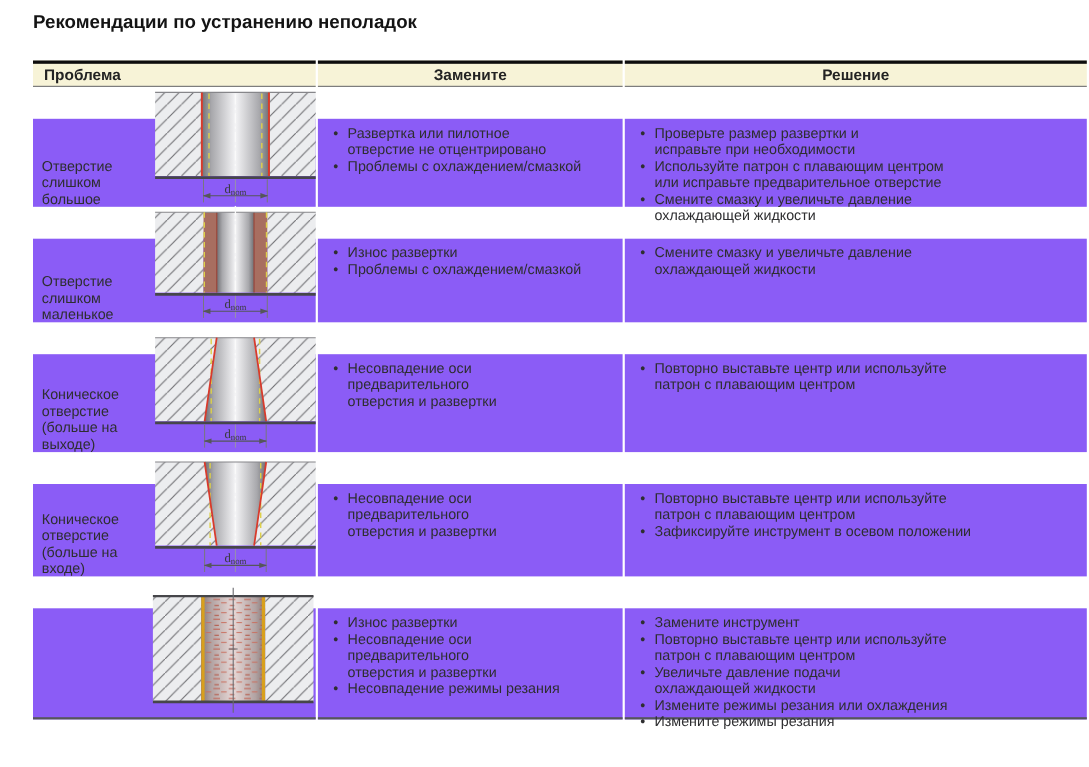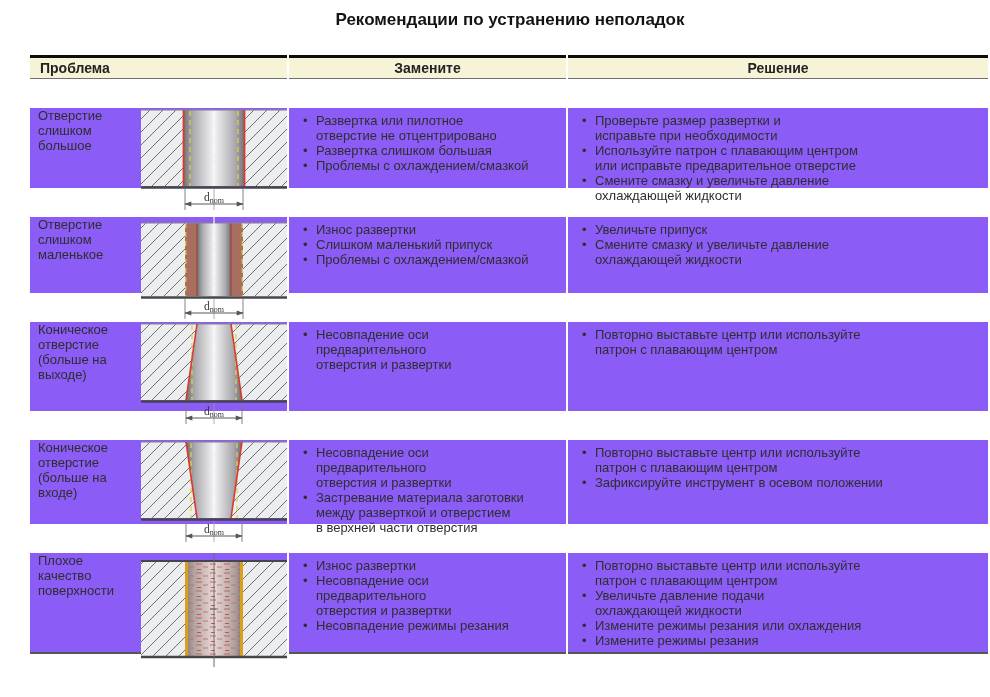--- a/index.html
+++ b/index.html
@@ -1,29 +1,29 @@
 <!DOCTYPE html>
 <html><head>
 <meta charset="utf-8">
 <style>
   html,body{margin:0;padding:0;background:#ffffff;}
   .page{position:relative;width:990px;height:697px;background:#ffffff;overflow:hidden;
         font-family:"Liberation Sans", sans-serif;color:#2e2e30;}
-  .page-title{margin:10px 0 0 30px;font-size:17px;font-weight:bold;color:#141414;text-align:center;}
+  .page-title{margin:10px 0 0 30px;font-size:17px;font-weight:bold;color:#141414;}
   .trouble-table{margin:25px 0 0 30px;width:806px;display:grid;
         grid-template-columns:257px 277px 420px;
         grid-template-rows:24px 107px 103px 116px 111px 128px;
         column-gap:2px;row-gap:2px;background:#ffffff;}
   .th{background:#f7f3d7;border-top:3px solid #0d0d0d;border-bottom:1.5px solid #6f7073;
       font-size:14px;font-weight:bold;color:#232323;display:flex;align-items:center;}
   .th.first{padding-left:10px;justify-content:flex-start;}
   .th.center{justify-content:center;}
   .td{background:#8b5cf6;font-size:13px;line-height:15px;margin-top:27px;}
   .td.lastrow{border-bottom:2.5px solid #55565a;}
-  .problem-cell{display:flex;align-items:flex-start;}
+  .problem-cell{display:flex;align-items:flex-end;}
   .problem-label{width:101px;padding-left:8px;white-space:pre-line;flex:0 0 auto;}
   .diagram{flex:0 0 auto;margin-left:auto;display:block;}
   .blist{list-style:none;margin:0;padding:5px 4px 0 14px;}
   .blist li{position:relative;padding-left:13px;margin:0;white-space:pre-line;}
   .blist li::before{content:"\2022";position:absolute;left:0;top:0;}
   .dim-text{font-family:"Liberation Serif", serif;font-size:11.5px;fill:#3a3a3e;}
   .dim-sub{font-size:8px;}
 </style>
 </head>
 <body>
@@ -81,21 +81,20 @@
         <line x1="104" y1="81" x2="104" y2="102" stroke="#77777b" stroke-width="0.9"></line>
         <line x1="75" y1="81" x2="75" y2="102" stroke="#9a9a9e" stroke-width="0.8"></line>
         <line x1="46" y1="96" x2="104" y2="96" stroke="#55565a" stroke-width="1" marker-start="url(#dimArr)" marker-end="url(#dimArr)"></line>
         <text class="dim-text" x="75" y="93" text-anchor="middle"><tspan>d</tspan><tspan class="dim-sub" dy="2">nom</tspan></text>
       </svg>
     </div>
     <div class="td">
       <ul class="blist">
         <li>Развертка или пилотное
 отверстие не отцентрировано</li>
-        <li>Развертка слишком большая</li>
         <li>Проблемы с охлаждением/смазкой</li>
       </ul>
     </div>
     <div class="td">
       <ul class="blist">
         <li>Проверьте размер развертки и
 исправьте при необходимости</li>
         <li>Используйте патрон с плавающим центром
 или исправьте предварительное отверстие</li>
         <li>Смените смазку и увеличьте давление
@@ -123,27 +122,25 @@
         <line x1="46" y1="82" x2="46" y2="102" stroke="#77777b" stroke-width="0.9"></line>
         <line x1="104" y1="82" x2="104" y2="102" stroke="#77777b" stroke-width="0.9"></line>
         <line x1="75" y1="82" x2="75" y2="102" stroke="#9a9a9e" stroke-width="0.8"></line>
         <line x1="46" y1="96" x2="104" y2="96" stroke="#55565a" stroke-width="1" marker-start="url(#dimArr)" marker-end="url(#dimArr)"></line>
         <text class="dim-text" x="75" y="93" text-anchor="middle"><tspan>d</tspan><tspan class="dim-sub" dy="2">nom</tspan></text>
       </svg>
     </div>
     <div class="td">
       <ul class="blist">
         <li>Износ развертки</li>
-        <li>Слишком маленький припуск</li>
         <li>Проблемы с охлаждением/смазкой</li>
       </ul>
     </div>
     <div class="td">
       <ul class="blist">
-        <li>Увеличьте припуск</li>
         <li>Смените смазку и увеличьте давление
 охлаждающей жидкости</li>
       </ul>
     </div>
 
     <div class="td problem-cell">
       <div class="problem-label">Коническое
 отверстие
 (больше на
 выходе)</div>
@@ -200,37 +197,31 @@
         <line x1="75" y1="81" x2="75" y2="102" stroke="#9a9a9e" stroke-width="0.8"></line>
         <line x1="47" y1="96" x2="103" y2="96" stroke="#55565a" stroke-width="1" marker-start="url(#dimArr)" marker-end="url(#dimArr)"></line>
         <text class="dim-text" x="75" y="93" text-anchor="middle"><tspan>d</tspan><tspan class="dim-sub" dy="2">nom</tspan></text>
       </svg>
     </div>
     <div class="td">
       <ul class="blist">
         <li>Несовпадение оси
 предварительного
 отверстия и развертки</li>
-        <li>Застревание материала заготовки
-между разверткой и отверстием
-в верхней части отверстия</li>
       </ul>
     </div>
     <div class="td">
       <ul class="blist">
         <li>Повторно выставьте центр или используйте
 патрон с плавающим центром</li>
         <li>Зафиксируйте инструмент в осевом положении</li>
       </ul>
     </div>
 
     <div class="td problem-cell lastrow">
-      <div class="problem-label">Плохое
-качество
-поверхности</div>
       <svg class="diagram" width="150" height="118" viewBox="0 0 150 118">
         <rect x="2" y="8" width="44" height="96" fill="url(#hatch)"></rect>
         <rect x="104" y="8" width="44" height="96" fill="url(#hatch)"></rect>
         <rect x="46" y="8" width="58" height="96" fill="url(#holeGrad)"></rect>
         <rect x="46" y="8" width="58" height="96" fill="#c9938a" opacity="0.28"></rect>
         <rect x="46" y="8" width="58" height="96" fill="url(#rough)" opacity="0.9"></rect>
         <line x1="47.5" y1="8" x2="47.5" y2="104" stroke="#d8a01d" stroke-width="3"></line>
         <line x1="102.5" y1="8" x2="102.5" y2="104" stroke="#d8a01d" stroke-width="3"></line>
         <line x1="2" y1="8" x2="148" y2="8" stroke="#46464a" stroke-width="2"></line>
         <line x1="2" y1="104" x2="148" y2="104" stroke="#46464a" stroke-width="2.5"></line>
@@ -242,20 +233,21 @@
       <ul class="blist">
         <li>Износ развертки</li>
         <li>Несовпадение оси
 предварительного
 отверстия и развертки</li>
         <li>Несовпадение режимы резания</li>
       </ul>
     </div>
     <div class="td lastrow">
       <ul class="blist">
+        <li>Замените инструмент</li>
         <li>Повторно выставьте центр или используйте
 патрон с плавающим центром</li>
         <li>Увеличьте давление подачи
 охлаждающей жидкости</li>
         <li>Измените режимы резания или охлаждения</li>
         <li>Измените режимы резания</li>
       </ul>
     </div>
 
   </div>

